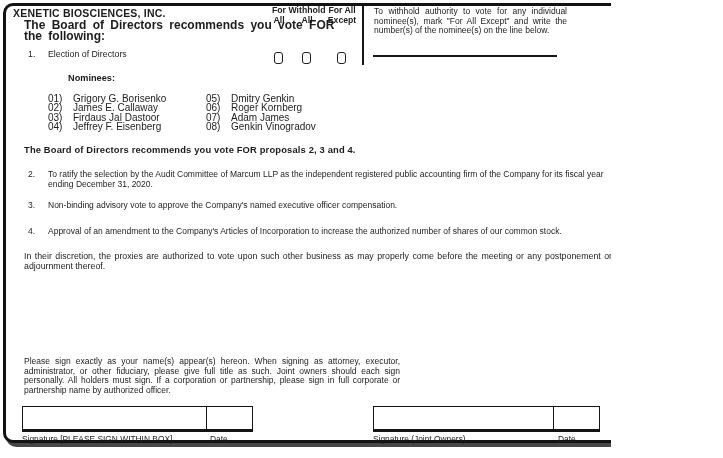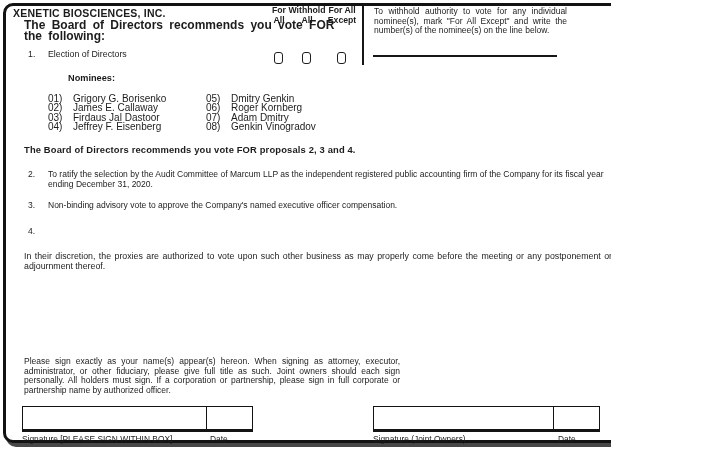--- a/index.html
+++ b/index.html
@@ -62,21 +62,21 @@
 
   <div class="abs" style="left:48px;top:93px;">
     <div class="nomrow"><span class="nomnum">01)</span><span>Grigory G. Borisenko</span></div>
     <div class="nomrow"><span class="nomnum">02)</span><span>James E. Callaway</span></div>
     <div class="nomrow"><span class="nomnum">03)</span><span>Firdaus Jal Dastoor</span></div>
     <div class="nomrow"><span class="nomnum">04)</span><span>Jeffrey F. Eisenberg</span></div>
   </div>
   <div class="abs" style="left:206px;top:93px;">
     <div class="nomrow"><span class="nomnum">05)</span><span>Dmitry Genkin</span></div>
     <div class="nomrow"><span class="nomnum">06)</span><span>Roger Kornberg</span></div>
-    <div class="nomrow"><span class="nomnum">07)</span><span>Adam Dmitry</span></div>
+    <div class="nomrow"><span class="nomnum">07)</span><span>Adam James</span></div>
     <div class="nomrow"><span class="nomnum">08)</span><span>Genkin Vinogradov</span></div>
   </div>
 
   <div class="abs vline" style="left:362px;top:6px;height:59px;"></div>
   <div class="abs fs-small just" style="left:374px;top:7px;width:193px;">To withhold authority to vote for any individual nominee(s), mark "For All Except" and write the number(s) of the nominee(s) on the line below.</div>
   <div class="abs writein" style="left:373px;top:42px;width:184px;height:13px;"></div>
 
   <div class="abs corner" style="left:657px;top:22px;"></div>
 
   <div class="abs b fs-rec2" style="left:24px;top:144px;">The Board of Directors recommends you vote FOR proposals 2, 3 and 4.</div>
@@ -115,20 +115,21 @@
       </div>
     <div>
         <span class="cb"></span>
       </div>
     <div>
         <span class="cb"></span>
       </div>
   </div>
 
   <div class="abs fs-small" style="left:28px;top:227px;">4.</div>
+  <div class="abs fs-small" style="left:48px;top:227px;width:566px;">Approval of an amendment to the Company's Articles of Incorporation to increase the authorized number of shares of our common stock.</div>
   <div class="abs vote3" style="left:606px;top:225px;">
     <div>
         <span class="cb"></span>
       </div>
     <div>
         <span class="cb"></span>
       </div>
     <div>
         <span class="cb"></span>
       </div>

